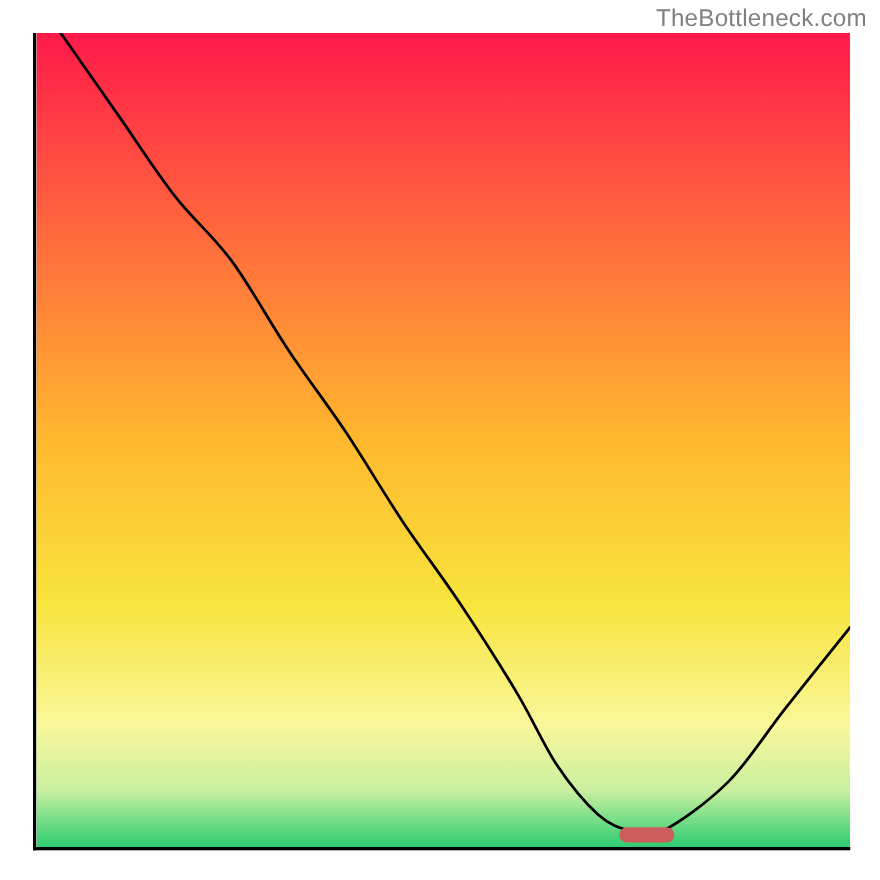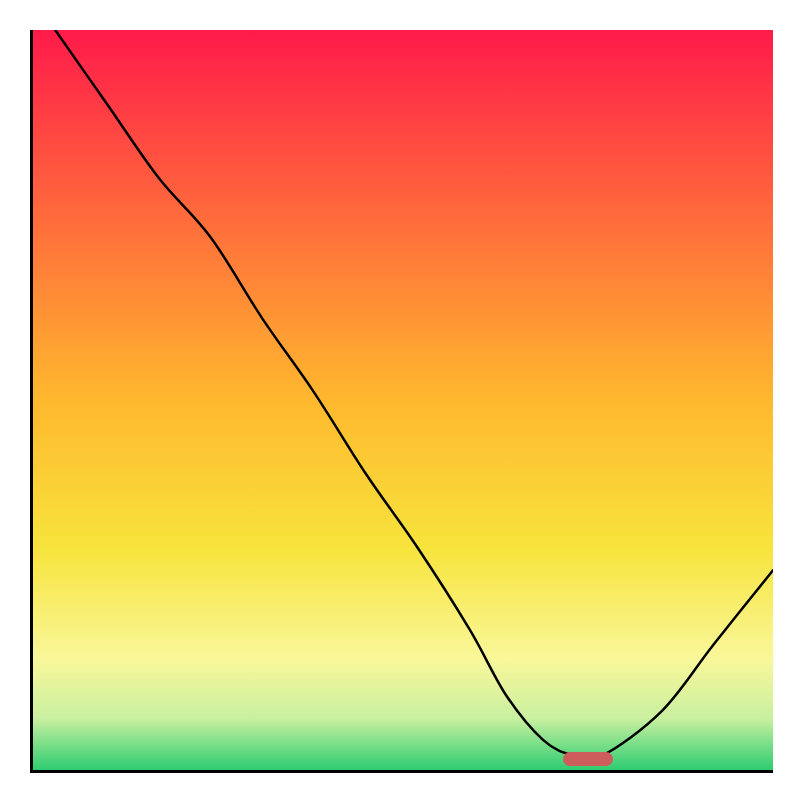--- a/index.html
+++ b/index.html
@@ -50,20 +50,21 @@
     background: #cd5c5c;
     border-radius: 7px;
     z-index: 5;
   }
 </style>
 </head>
 <body>
 
 <div class="canvas">
 
+  <div class="watermark">TheBottleneck.com</div>
 
   <div class="plot-area">
 
     <svg class="bg" viewBox="0 0 740 740" preserveAspectRatio="none">
       <defs>
         <linearGradient id="vgrad" x1="0" y1="0" x2="0" y2="1">
             <stop offset="0.0%" stop-color="#ff1a4a"></stop>
             <stop offset="25.0%" stop-color="#ff6a3c"></stop>
             <stop offset="50.0%" stop-color="#ffb82e"></stop>
             <stop offset="70.0%" stop-color="#f7e43c"></stop>

